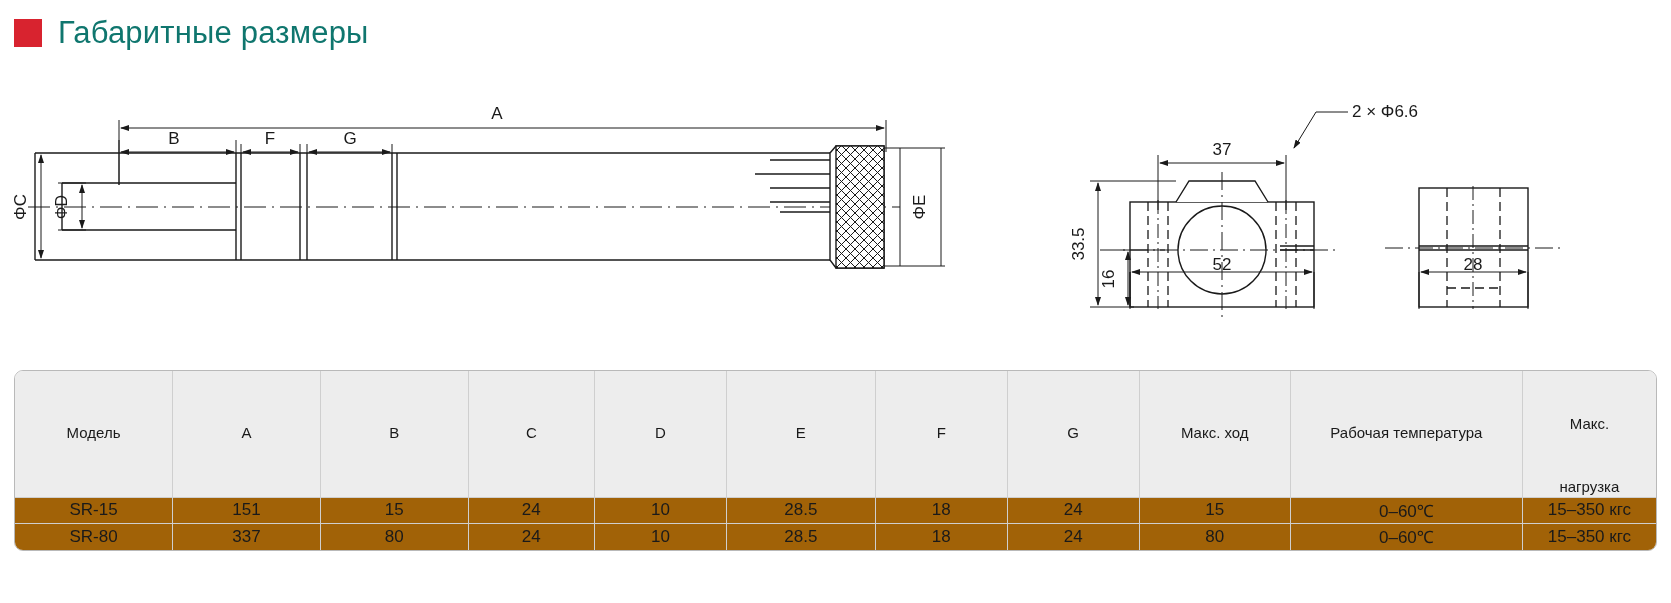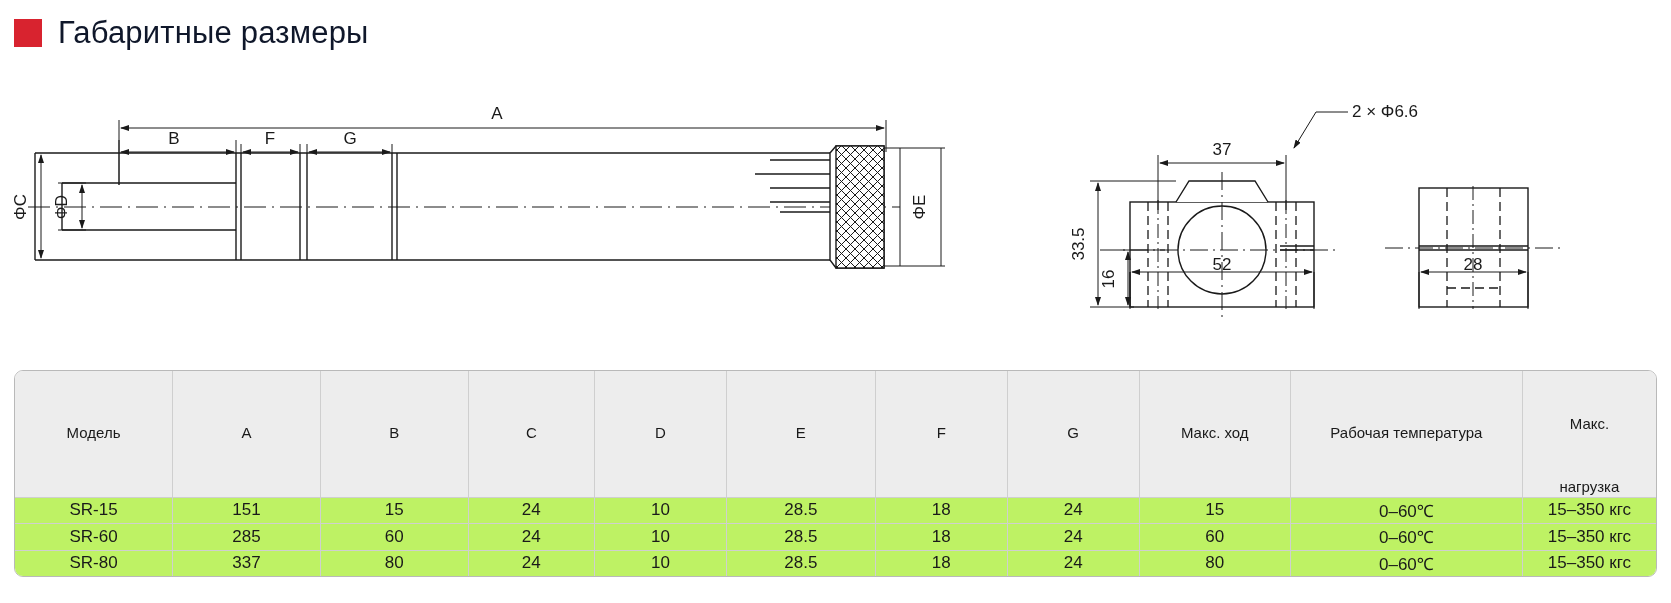--- a/index.html
+++ b/index.html
@@ -14,21 +14,21 @@
   
   .page-header{
     position:absolute; left:0; top:0; width:100%; height:66px;
     display:flex; align-items:center;
   }
   .header-marker{
     width:28px;height:28px;margin-left:14px;margin-right:16px;
     background:#d8232f;flex:0 0 auto;
   }
   .header-title{
-    font-size:31px;font-weight:400;letter-spacing:.2px;color:#0f172a;
+    font-size:31px;font-weight:400;letter-spacing:.2px;color:#0f766e;
     white-space:nowrap;
   }
   
   .drawing-stage{
     position:absolute;left:0;top:60px;width:1671px;height:290px;
   }
   .drawing-stage svg{display:block;}
   
   .spec-table-wrap{
     position:absolute;left:14px;top:370px;width:1396px;
@@ -54,21 +54,21 @@
     background:#ededed;
     height:44px;
     font-size:15px;
     line-height:1.25;
     vertical-align:middle;
   }
   tbody td{
     height:25.5px;
     font-size:17px;
     vertical-align:middle;
-    background:#bef264;
+    background:#a16207;
   }
   td.model-cell{font-size:17px;}
   th .hdr-two-line{display:block;margin-top:44px;}
 </style>
 </head>
 <body>
 
 <div class="page-header">
   <div class="header-marker"></div>
   <div class="header-title">Габаритные размеры</div>
@@ -294,33 +294,20 @@
         <td>24</td>
         <td>10</td>
         <td>28.5</td>
         <td>18</td>
         <td>24</td>
         <td>15</td>
         <td>0–60℃</td>
         <td>15–350 кгс</td>
       </tr>
       <tr>
-        <td class="model-cell">SR-60</td>
-        <td>285</td>
-        <td>60</td>
-        <td>24</td>
-        <td>10</td>
-        <td>28.5</td>
-        <td>18</td>
-        <td>24</td>
-        <td>60</td>
-        <td>0–60℃</td>
-        <td>15–350 кгс</td>
-      </tr>
-      <tr>
         <td class="model-cell">SR-80</td>
         <td>337</td>
         <td>80</td>
         <td>24</td>
         <td>10</td>
         <td>28.5</td>
         <td>18</td>
         <td>24</td>
         <td>80</td>
         <td>0–60℃</td>

